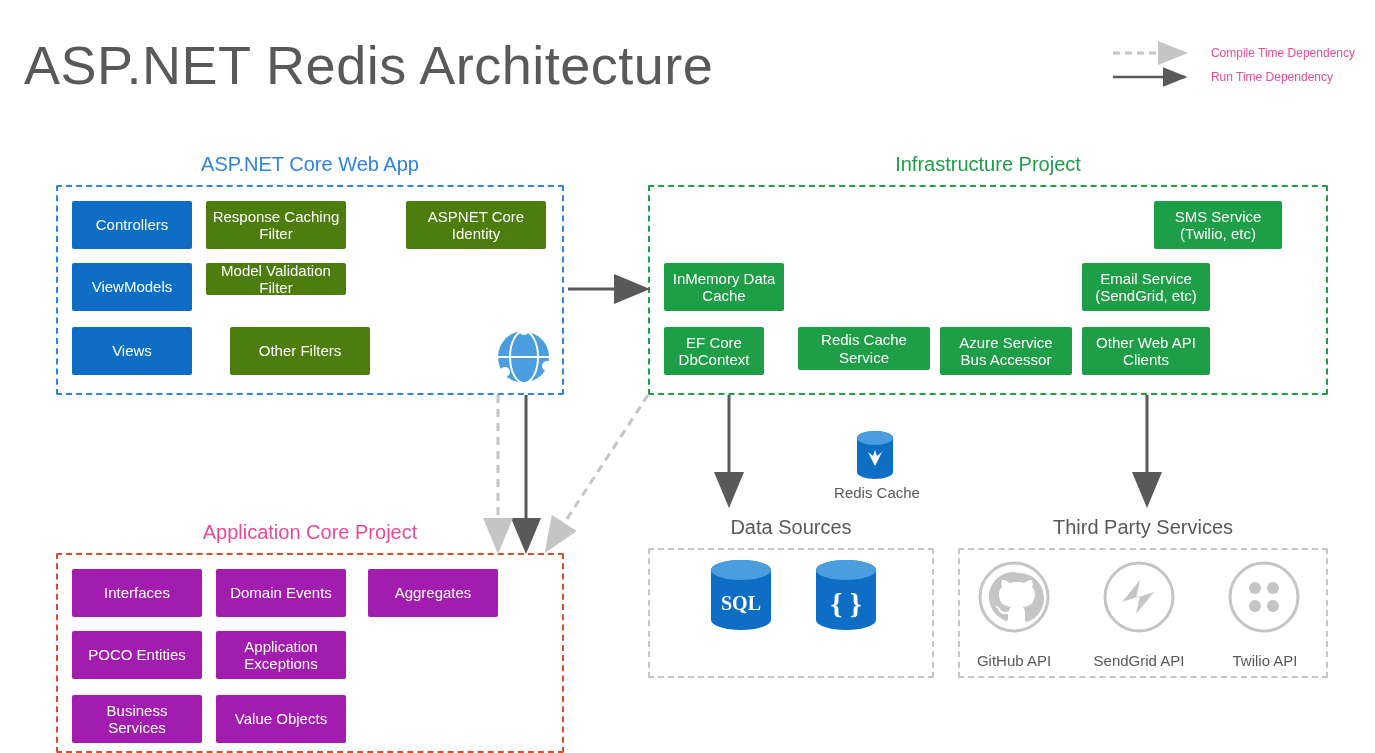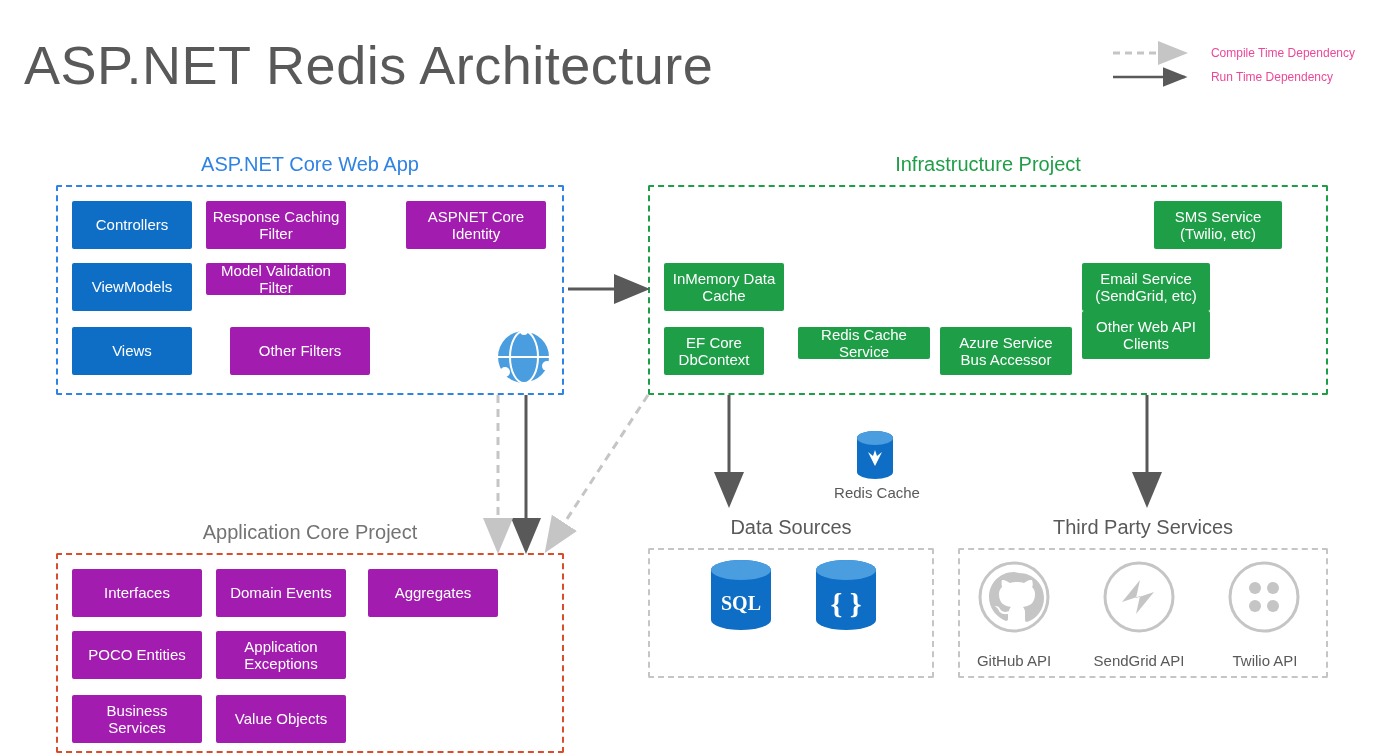--- a/index.html
+++ b/index.html
@@ -43,39 +43,39 @@
     width: 100%;
     text-align: center;
     font-size: 20px;
     font-weight: 400;
   }
   .group.blue { border: 2px dashed #2f83e4; }
   .group.blue .group-title { color: #2f83e4; }
   .group.green { border: 2px dashed #1e9e47; }
   .group.green .group-title { color: #1e9e47; }
   .group.red { border: 2px dashed #d94d2a; }
-  .group.red .group-title { color: #737373; }
+  .group.red .group-title { color: #ec4899; }
   .group.grey { border: 2px dashed #c5c5c5; }
   .group.grey .group-title { color: #595959; }
 
   
   .tile {
     position: absolute;
     display: flex;
     align-items: center;
     justify-content: center;
     text-align: center;
     font-size: 15px;
     color: #fff;
     border-radius: 2px;
     padding: 4px 6px;
     line-height: 1.15;
   }
   .tile.darkblue { background: #0e6ec6; }
-  .tile.lightblue { background: #a21caf; }
+  .tile.lightblue { background: #4d7c0f; }
   .tile.green { background: #1e9e47; }
   .tile.orange { background: #a21caf; }
 
   
   .ext-label {
     position: absolute;
     font-size: 15px;
     color: #595959;
     text-align: center;
   }
@@ -137,24 +137,24 @@
   <circle cx="29" cy="3" r="4" fill="#fff"></circle>
   <circle cx="52" cy="38" r="5" fill="#fff"></circle>
   <circle cx="10" cy="44" r="5" fill="#fff"></circle>
 </svg>
 
 <div class="group green" style="left:648px; top:185px; width:680px; height:210px;">
   <div class="group-title">Infrastructure Project</div>
   <div class="tile green" style="left:14px; top:76px; width:120px; height:48px;">InMemory Data Cache</div>
   <div class="tile green" style="left:456px; top:14px; width:128px; height:48px;margin-left:48px;">SMS Service (Twilio, etc)</div>
   <div class="tile green" style="left:14px; top:140px; width:100px; height:48px;">EF Core DbContext</div>
-  <div class="tile green" style="left:148px; top:140px; width:132px; height:32px;">Redis Cache Service</div>
+  <div class="tile green" style="left:148px; top:140px; width:132px; height:43px;">Redis Cache Service</div>
   <div class="tile green" style="left:290px; top:140px; width:132px; height:48px;">Azure Service Bus Accessor</div>
   <div class="tile green" style="left:432px; top:76px; width:128px; height:48px;">Email Service (SendGrid, etc)</div>
-  <div class="tile green" style="left:432px; top:124px; width:128px; height:48px;">Other Web API Clients</div>
+  <div class="tile green" style="left:432px; top:140px; width:128px; height:48px;">Other Web API Clients</div>
 </div>
 
 <div class="group red" style="left:56px; top:553px; width:508px; height:200px;">
   <div class="group-title">Application Core Project</div>
   <div class="tile orange" style="left:14px; top:14px; width:130px; height:48px;">Interfaces</div>
   <div class="tile orange" style="left:158px; top:14px; width:130px; height:48px;">Domain Events</div>
   <div class="tile orange" style="left:310px; top:14px; width:130px; height:48px;">Aggregates</div>
   <div class="tile orange" style="left:14px; top:76px; width:130px; height:48px;">POCO Entities</div>
   <div class="tile orange" style="left:158px; top:76px; width:130px; height:48px;">Application Exceptions</div>
   <div class="tile orange" style="left:14px; top:140px; width:130px; height:48px;">Business Services</div>

